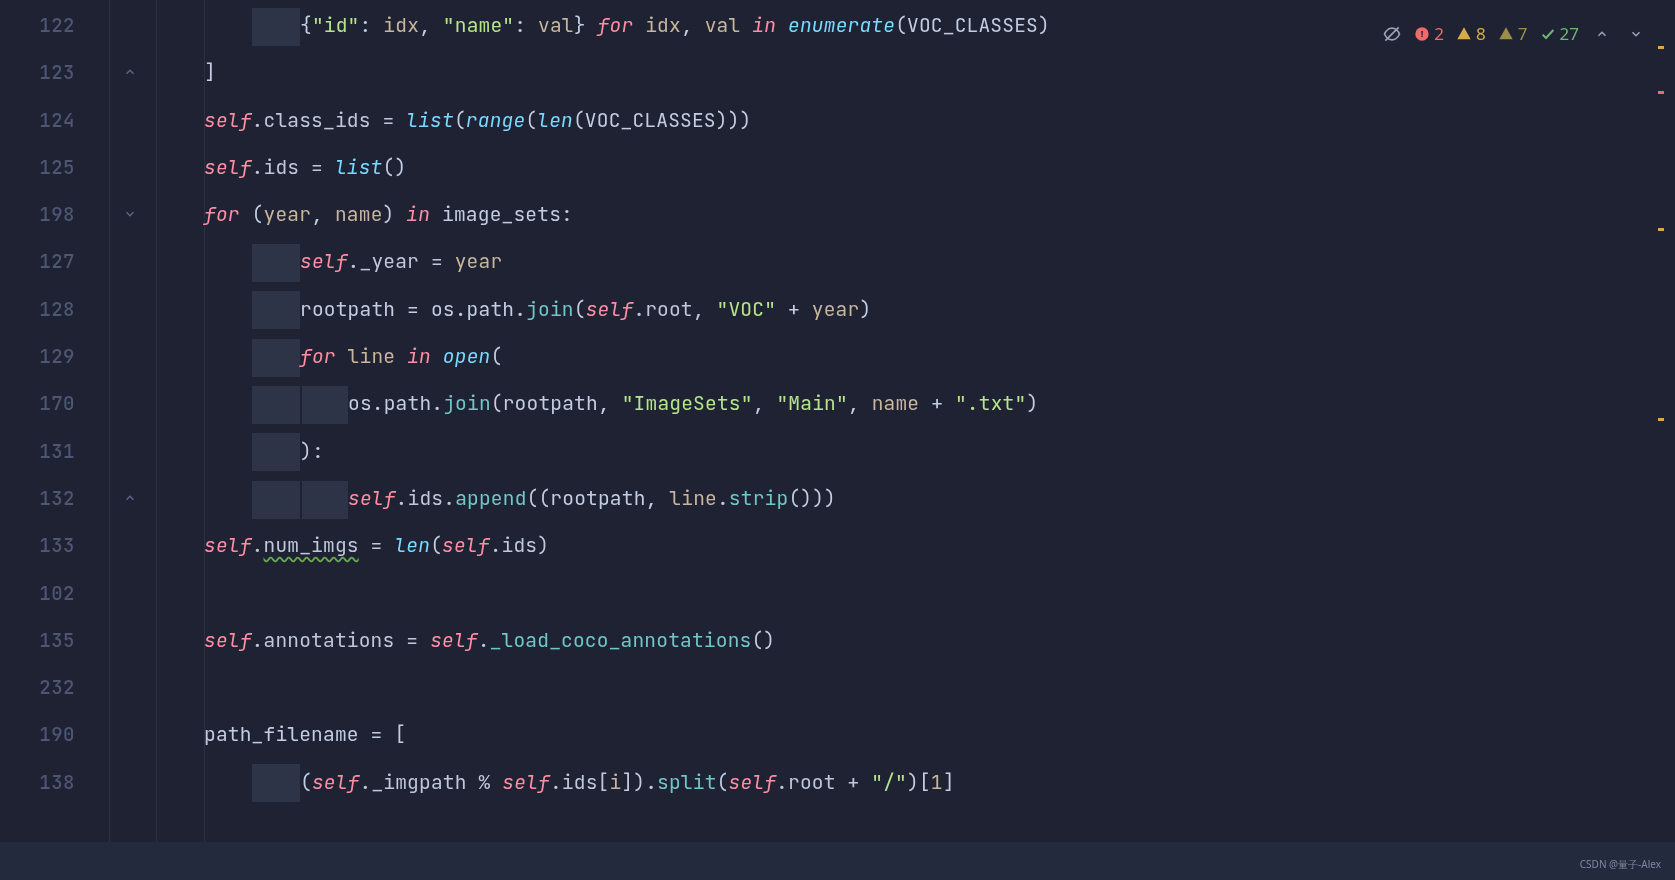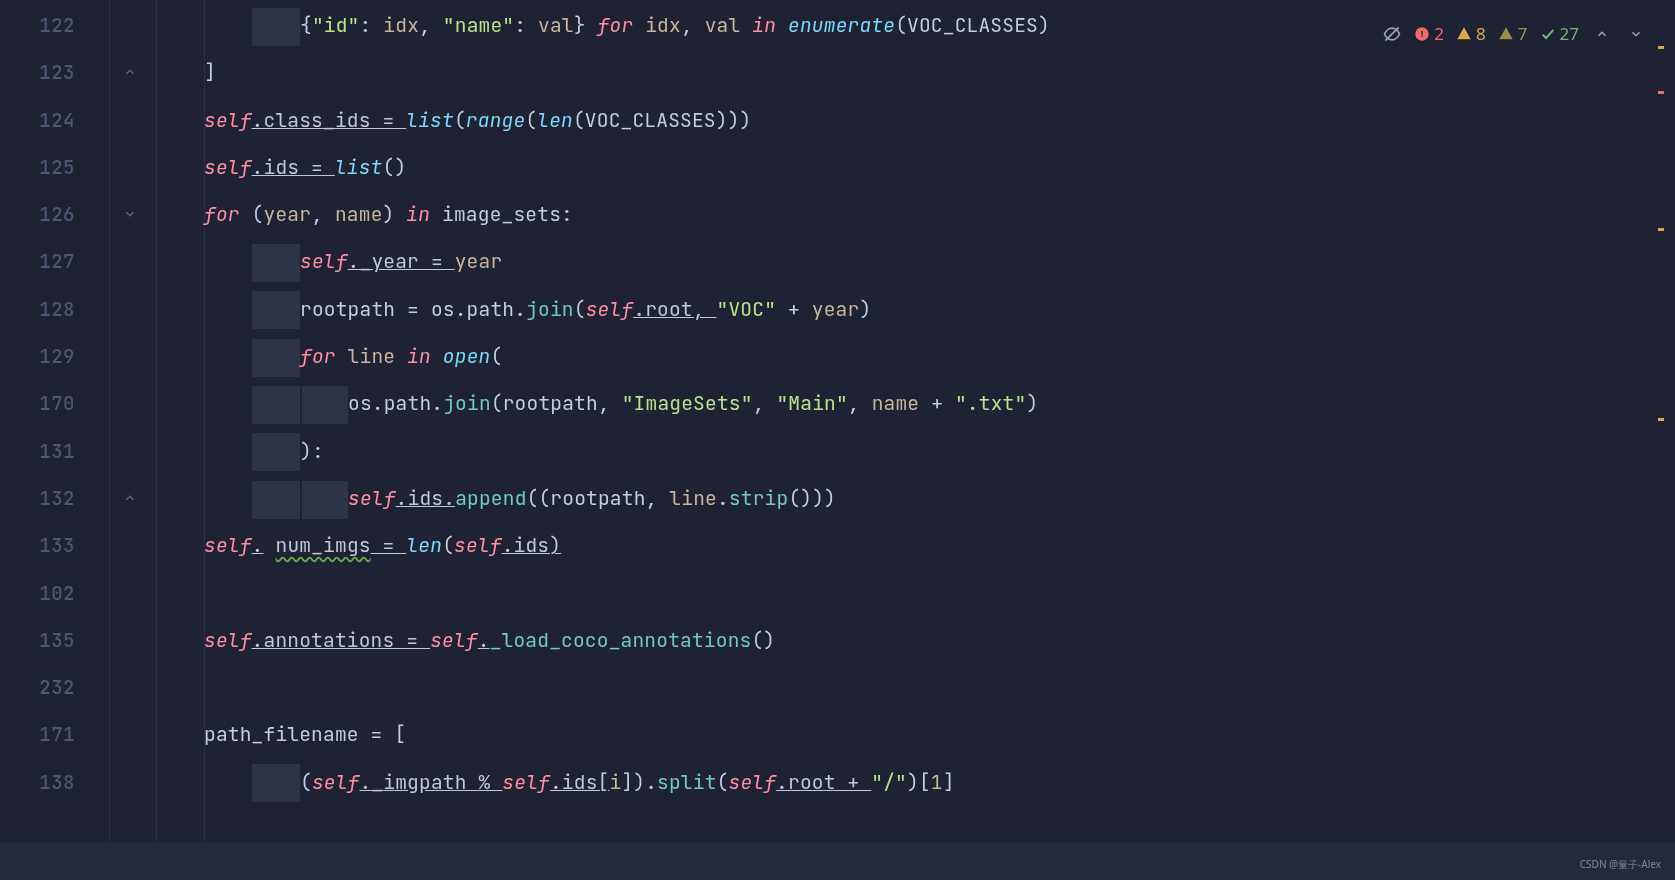--- a/index.html
+++ b/index.html
@@ -34,22 +34,22 @@
   }
 
   
   .kw  { color:#ff8ea3; font-style:italic; }       
   .self{ color:#ff8ea3; font-style:italic; }       
   .bi  { color:#79d9ff; font-style:italic; }       
   .str { color:#b6e48b; }                           
   .fn  { color:#6fc8c8; }                           
   .id  { color:#c7b59c; }                           
   .txt { color:#c3cde2; }                           
-  .mem { color:#bfc7da;text-decoration:underline; }                           
-  .wav { text-decoration: underline wavy #6aa84f; text-underline-offset:4px;margin-left:12px; }
+  .mem { color:#bfc7da; }                           
+  .wav { text-decoration: underline wavy #6aa84f; text-underline-offset:4px; }
 
   
   .insp {
     position:absolute; top:22px; right:28px; display:flex; align-items:center;
     gap:12px; font-size:17px; color:#9aa3bb; font-family:system-ui,sans-serif;
   }
   .insp .grp { display:flex; align-items:center; gap:4px; }
   .insp svg { display:block; }
   .insp .count { color:#aeb6cb; }
   .insp .err  { color:#f06a6a; }
@@ -76,32 +76,32 @@
 </head>
 <body>
 
 <div class="editor">
 
   <div class="gutter" id="gutter">
       <div class="ln">122</div>
       <div class="ln">123</div>
       <div class="ln">124</div>
       <div class="ln">125</div>
-      <div class="ln">126</div>
+      <div class="ln">198</div>
       <div class="ln">127</div>
       <div class="ln">128</div>
       <div class="ln">129</div>
       <div class="ln">170</div>
       <div class="ln">131</div>
       <div class="ln">132</div>
       <div class="ln">133</div>
       <div class="ln">102</div>
       <div class="ln">135</div>
       <div class="ln">232</div>
-      <div class="ln">171</div>
+      <div class="ln">190</div>
       <div class="ln">138</div>
     </div>
 
   <div class="indent-guides">
     <div class="g" style="left:0px"></div>
     <div class="g" style="left:48px"></div>
   </div>
 
   <div class="code" id="code"><div class="row" style="padding-left: 96px;"><span class="sel" style="width:48px"></span><span class="txt">{</span><span class="str">"id"</span><span class="txt">: </span><span class="id">idx</span><span class="txt">, </span><span class="str">"name"</span><span class="txt">: </span><span class="id">val</span><span class="txt">} </span><span class="kw">for</span><span class="txt"> </span><span class="id">idx</span><span class="txt">, </span><span class="id">val</span><span class="txt"> </span><span class="kw">in</span><span class="txt"> </span><span class="bi">enumerate</span><span class="txt">(VOC_CLASSES)</span></div><div class="row" style="padding-left: 0px;"><span style="display:inline-block;width:48px"></span><span class="txt">]</span></div><div class="row" style="padding-left: 0px;"><span style="display:inline-block;width:48px"></span><span class="self">self</span><span class="mem">.class_ids = </span><span class="bi">list</span><span class="txt">(</span><span class="bi">range</span><span class="txt">(</span><span class="bi">len</span><span class="txt">(VOC_CLASSES)))</span></div><div class="row" style="padding-left: 0px;"><span style="display:inline-block;width:48px"></span><span class="self">self</span><span class="mem">.ids = </span><span class="bi">list</span><span class="txt">()</span></div><div class="row" style="padding-left: 0px;"><span style="display:inline-block;width:48px"></span><span class="kw">for</span><span class="txt"> (</span><span class="id">year</span><span class="txt">, </span><span class="id">name</span><span class="txt">) </span><span class="kw">in</span><span class="txt"> image_sets:</span></div><div class="row" style="padding-left: 96px;"><span class="sel" style="width:48px"></span><span class="self">self</span><span class="mem">._year = </span><span class="id">year</span></div><div class="row" style="padding-left: 96px;"><span class="sel" style="width:48px"></span><span class="txt">rootpath = os.path.</span><span class="fn">join</span><span class="txt">(</span><span class="self">self</span><span class="mem">.root, </span><span class="str">"VOC"</span><span class="txt"> + </span><span class="id">year</span><span class="txt">)</span></div><div class="row" style="padding-left: 96px;"><span class="sel" style="width:48px"></span><span class="kw">for</span><span class="txt"> </span><span class="id">line</span><span class="txt"> </span><span class="kw">in</span><span class="txt"> </span><span class="bi">open</span><span class="txt">(</span></div><div class="row" style="padding-left: 96px;"><span class="sel" style="width:48px"></span><span style="display:inline-block;width:2px"></span><span class="sel" style="width:46px"></span><span class="txt">os.path.</span><span class="fn">join</span><span class="txt">(rootpath, </span><span class="str">"ImageSets"</span><span class="txt">, </span><span class="str">"Main"</span><span class="txt">, </span><span class="id">name</span><span class="txt"> + </span><span class="str">".txt"</span><span class="txt">)</span></div><div class="row" style="padding-left: 96px;"><span class="sel" style="width:48px"></span><span class="txt">):</span></div><div class="row" style="padding-left: 96px;"><span class="sel" style="width:48px"></span><span style="display:inline-block;width:2px"></span><span class="sel" style="width:46px"></span><span class="self">self</span><span class="mem">.ids.</span><span class="fn">append</span><span class="txt">((rootpath, </span><span class="id">line</span><span class="txt">.</span><span class="fn">strip</span><span class="txt">()))</span></div><div class="row" style="padding-left: 0px;"><span style="display:inline-block;width:48px"></span><span class="self">self</span><span class="mem">.</span><span class="mem wav">num_imgs</span><span class="mem"> = </span><span class="bi">len</span><span class="txt">(</span><span class="self">self</span><span class="mem">.ids)</span></div><div class="row" style="padding-left: 0px;"></div><div class="row" style="padding-left: 0px;"><span style="display:inline-block;width:48px"></span><span class="self">self</span><span class="mem">.annotations = </span><span class="self">self</span><span class="mem">.</span><span class="fn">_load_coco_annotations</span><span class="txt">()</span></div><div class="row" style="padding-left: 0px;"></div><div class="row" style="padding-left: 0px;"><span style="display:inline-block;width:48px"></span><span class="txt">path_filename = [</span></div><div class="row" style="padding-left: 96px;"><span class="sel" style="width:48px"></span><span class="txt">(</span><span class="self">self</span><span class="mem">._imgpath % </span><span class="self">self</span><span class="mem">.ids[</span><span class="id">i</span><span class="txt">]).</span><span class="fn">split</span><span class="txt">(</span><span class="self">self</span><span class="mem">.root + </span><span class="str">"/"</span><span class="txt">)[</span><span class="id">1</span><span class="txt">]</span></div></div>
 

